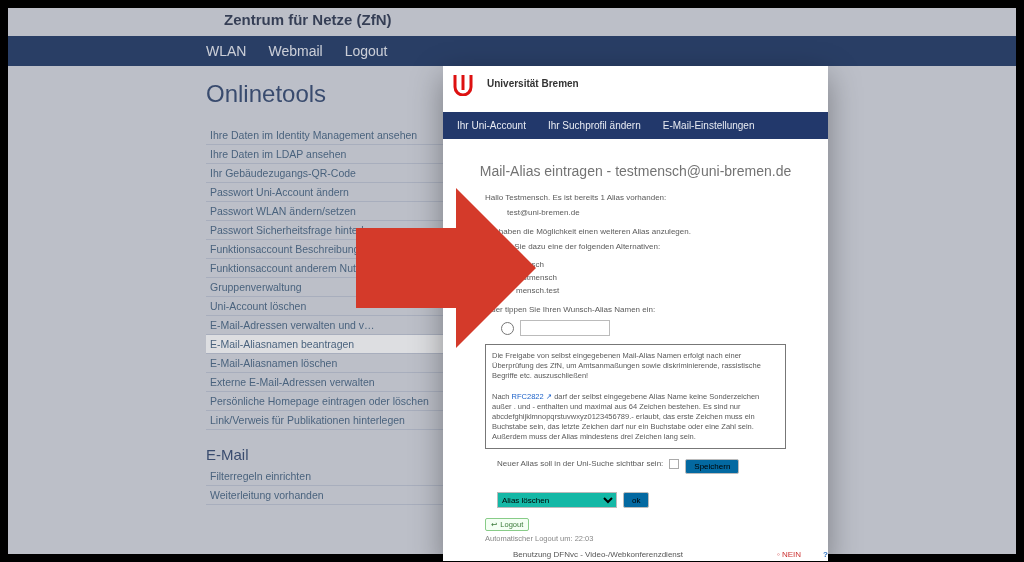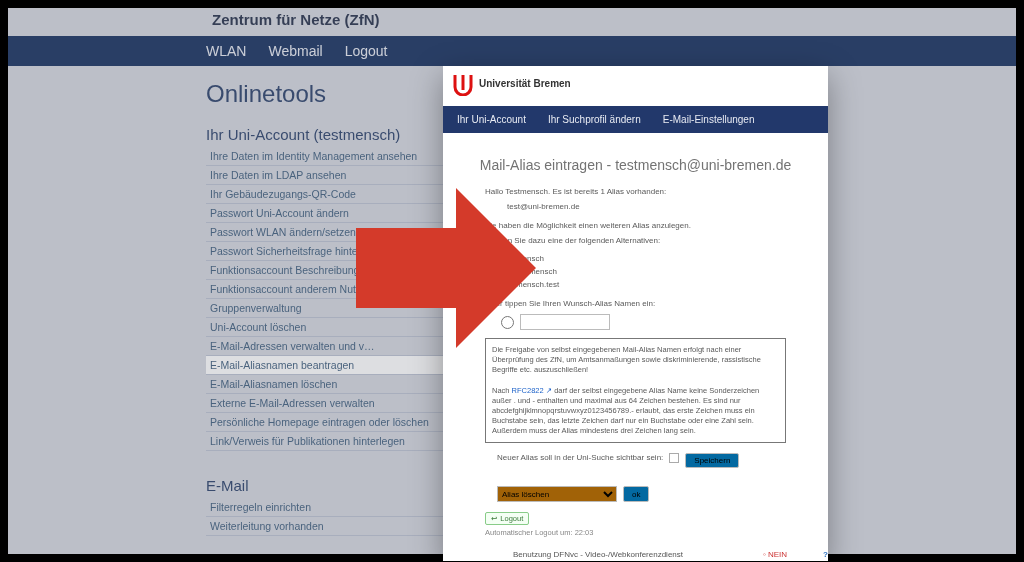--- a/index.html
+++ b/index.html
@@ -1,81 +1,80 @@
 <!DOCTYPE html>
 <html><head>
 <meta charset="utf-8">
 <style>
   * { box-sizing: border-box; margin: 0; padding: 0; }
   html, body { width: 1024px; height: 562px; overflow: hidden; font-family: Arial, Helvetica, sans-serif; }
   body { background: #000; position: relative; }
   .shell { position: absolute; inset: 8px; background: #d3d6de; }
   .gray-overlay { position:absolute; inset:0; background:rgba(120,125,135,.25); pointer-events:none; z-index:2;}
-  .site-title { position:absolute; left:204px; top:3px; font-size:15px; color:#1f2a44; font-weight:600; }
+  .site-title { position:absolute; left:216px; top:3px; font-size:15px; color:#1f2a44; font-weight:600; }
   .topnav { position:absolute; left:0; right:0; top:28px; height:30px; background:#0f2a5a; display:flex; align-items:center; padding-left:198px; gap:22px; color:#e7eaf2; font-size:14px; }
   .topnav span { cursor:pointer; }
   .page { position:absolute; left:198px; top:72px; right:20px; bottom:0; }
   .h1 { color:#243b66; font-size:24px; margin-bottom:18px; font-weight:400; }
   .section-h { color:#243b66; font-size:15px; margin-top:10px; margin-bottom:4px; font-weight:400; }
   .linklist { display:flex; flex-direction:column; gap:0; }
   .linkitem { font-size:10.5px; color:#3a5a7a; border-bottom:1px solid #b8bfcf; padding:3px 4px; cursor:pointer; }
   .linkitem.hl { background:#ffffff; }
   .col { width:320px; }
 
   
   .modal { position:absolute; left:435px; top:58px; width:385px; height:495px; background:#ffffff; box-shadow:0 10px 30px rgba(0,0,0,.35); z-index:5; font-size:8px; color:#5a5a5a; }
   .modal .inner { padding:14px 14px 10px 14px; }
-  .brand { display:flex; align-items:center; gap:4px; margin:6px 6px 10px 8px; }
+  .brand { display:flex; align-items:center; gap:12px; margin:6px 6px 16px 8px; }
   .brand svg { width:24px; height:24px; }
   .brand .bt { font-size:10px; line-height:10px; color:#333; font-weight:600; }
   .mnav { background:#22386b; color:#e8ebf3; display:flex; gap:22px; padding:8px 14px; font-size:10px; }
   .mtitle { color:#737373; font-size:14px; text-align:center; margin:10px 0 14px 0; }
   .msg { margin-left:28px; margin-bottom:6px; }
   .alias { margin-left:50px; margin-bottom:10px; }
   .opts { margin-left:44px; display:flex; flex-direction:column; gap:3px; margin-bottom:10px; }
   .opt { display:flex; align-items:center; gap:5px; }
   .opt input { width:10px; height:10px; accent-color:#1d62c9; }
   .custom { margin-left:44px; display:flex; align-items:center; gap:6px; margin-bottom:8px; }
   .custom input[type=text] { width:90px; height:16px; border:1px solid #bbb; font-size:8px; padding:1px 3px; }
   .note { border:1px solid #777; margin:4px 28px 10px 28px; padding:6px; font-size:7.5px; line-height:1.35; }
   .note a { color:#1d62c9; text-decoration:none; }
   .row { margin:6px 40px; display:flex; gap:6px; }
   .chk { width:10px; height:10px; border:1px solid #aaa; display:inline-block; }
   .btn { border:1px solid #bbb; background:#0369a1; padding:2px 8px; font-size:8px; cursor:pointer; border-radius:2px; }
-  .sel { border:1px solid #bbb; background:#a16207; font-size:8px; height:16px; width:120px; }
+  .sel { border:1px solid #bbb; background:#14b8a6; font-size:8px; height:16px; width:120px; }
   .logout-mini { display:inline-flex; align-items:center; gap:3px; border:1px solid #8c8; background:#f4fff4; padding:1px 5px; font-size:7.5px; color:#3a7a3a; border-radius:2px; margin-left:28px; margin-top:4px; cursor:pointer;}
   .autotime { margin-left:28px; margin-top:3px; font-size:7.5px; color:#888; }
 
   
   .arrow { position:absolute; left:348px; top:180px; width:180px; height:160px; z-index:6; pointer-events:none; }
 
   
   .peek { position:absolute; left:0; right:0; bottom:0; height:14px; font-size:8px; color:#555; display:flex; align-items:center; padding-left:70px; gap:6px; }
-  .peek .nein { color:#c33; margin-left:auto; margin-right:30px; }
+  .peek .nein { color:#c33; margin-left:auto; margin-right:16px; }
   .peek .q { color:#2a6fbf; font-weight:700; }
 </style>
 </head>
 <body>
 
 <div class="shell">
   <div class="gray-overlay"></div>
 
   <div class="site-title">Zentrum für Netze (ZfN)</div>
 
   <div class="topnav">
     <span>WLAN</span>
     <span>Webmail</span>
     <span>Logout</span>
   </div>
 
   <div class="page">
     <div class="h1">Onlinetools</div>
 
     <div class="col">
-      <div class="section-h">Ihr Uni-Account (testmensch)</div>
       <div class="linklist" id="list-account">
           <div class="linkitem">Ihre Daten im Identity Management ansehen</div>
           <div class="linkitem">Ihre Daten im LDAP ansehen</div>
           <div class="linkitem">Ihr Gebäudezugangs-QR-Code</div>
           <div class="linkitem">Passwort Uni-Account ändern</div>
           <div class="linkitem">Passwort WLAN ändern/setzen</div>
           <div class="linkitem">Passwort Sicherheitsfrage hinterlegen</div>
           <div class="linkitem">Funktionsaccount Beschreibung ändern</div>
           <div class="linkitem">Funktionsaccount anderem Nutzer übertragen</div>
           <div class="linkitem">Gruppenverwaltung</div>
@@ -84,21 +83,21 @@
 
       <div class="linklist" id="list-suche">
           <div class="linkitem">E-Mail-Adressen verwalten und v…</div>
           <div class="linkitem hl">E-Mail-Aliasnamen beantragen</div>
           <div class="linkitem">E-Mail-Aliasnamen löschen</div>
           <div class="linkitem">Externe E-Mail-Adressen verwalten</div>
           <div class="linkitem">Persönliche Homepage eintragen oder löschen</div>
           <div class="linkitem">Link/Verweis für Publikationen hinterlegen</div>
         </div>
 
-      <div class="section-h" style="margin-top:26px">E-Mail</div>
+      <div class="section-h" style="margin-top:16px">E-Mail</div>
       <div class="linklist" id="list-email">
           <div class="linkitem">Filterregeln einrichten</div>
           <div class="linkitem">Weiterleitung vorhanden</div>
         </div>
 
     </div>
   </div>
 
   <svg class="arrow" viewBox="0 0 180 160">
     <polygon points="0,40 100,40 100,0 180,80 100,160 100,120 0,120" fill="#d43a2a"></polygon>

